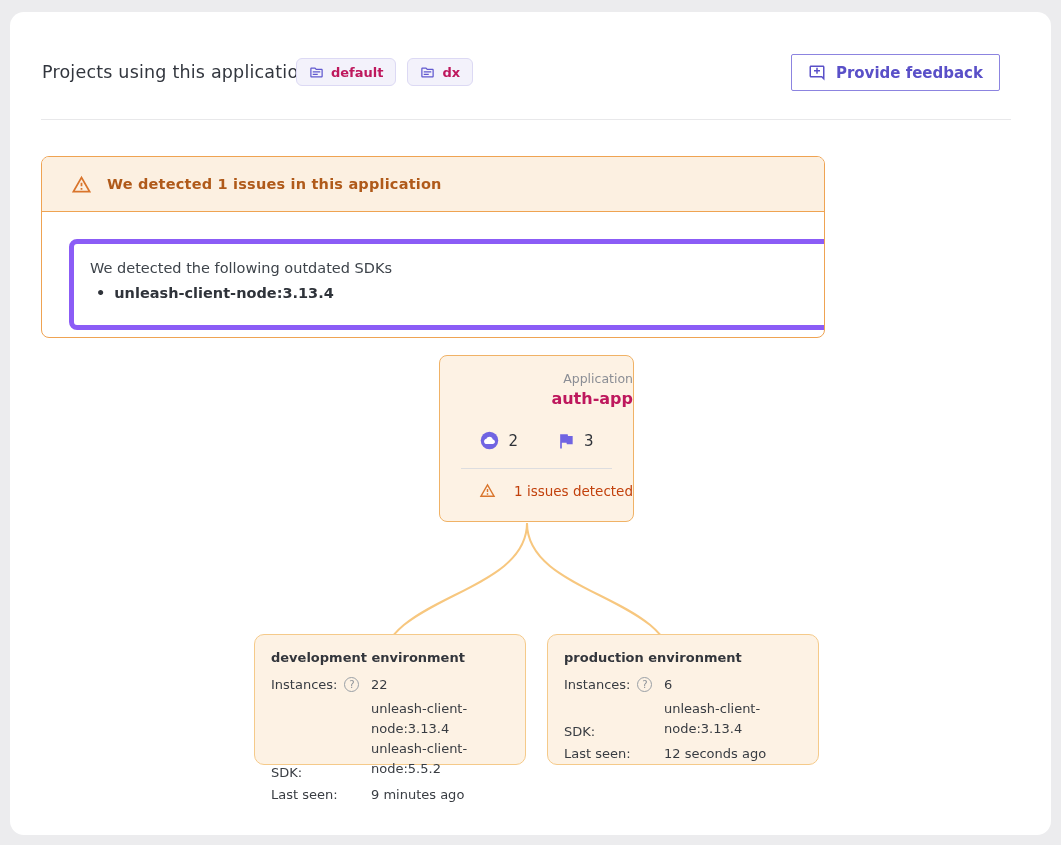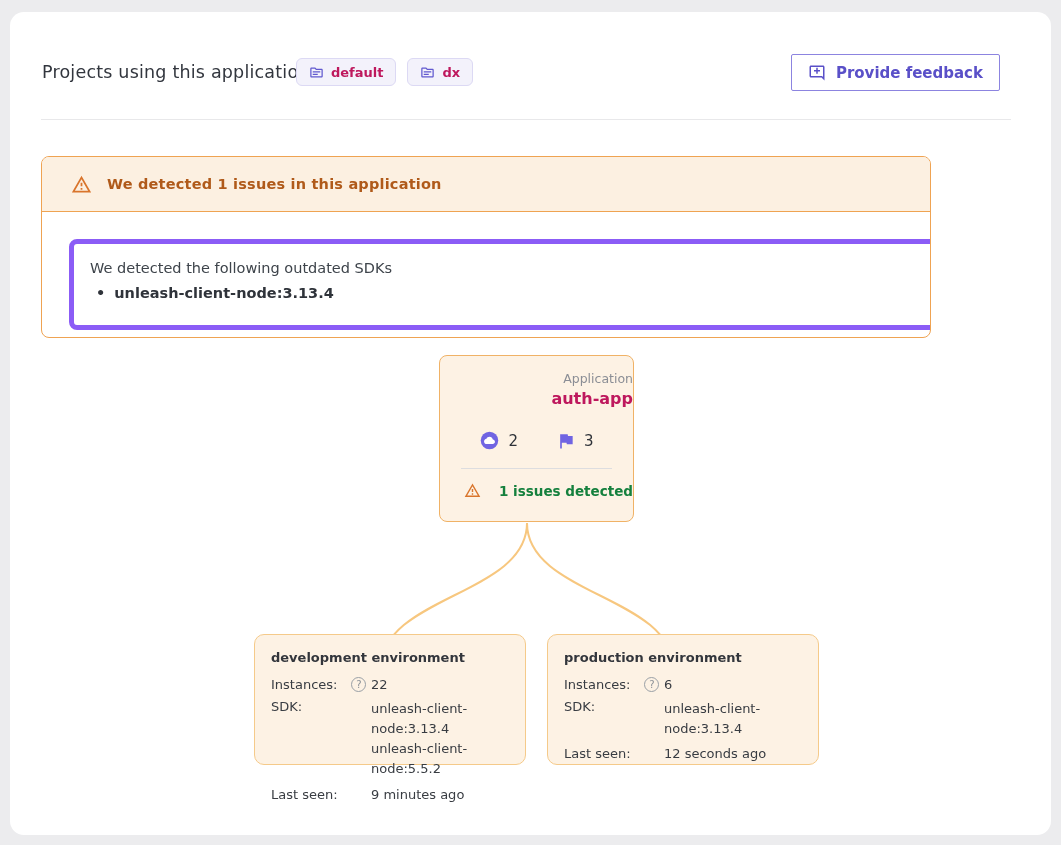--- a/index.html
+++ b/index.html
@@ -42,21 +42,21 @@
     font-family: inherit; cursor: pointer;
   }
 
   .header-divider {
     position: absolute; left: 31px; top: 107px; width: 970px;
     border-top: 1px solid #e8e8ea;
   }
 
   
   .issues-alert {
-    position: absolute; left: 31px; top: 144px; width: 890px; height: 182px;
+    position: absolute; left: 31px; top: 144px; width: 784px; height: 182px;
     border: 1px solid #efa352; border-radius: 8px; overflow: hidden;
     background: #ffffff;
   }
   .alert-header {
     height: 55px; background: #fcf0e1; border-bottom: 1px solid #efa352;
     display: flex; align-items: center; padding-left: 29px; gap: 15px;
   }
   .alert-title { font-size: 14.5px; font-weight: 700; color: #b05a1a; letter-spacing: 0.2px; }
   .sdk-box {
     position: absolute; left: 27px; top: 82px; width: 917px;
@@ -75,37 +75,37 @@
     text-align: right; cursor: pointer;
   }
   .app-type { margin-top: 15px; font-size: 12.5px; color: #8b8e95; }
   .app-name { margin-top: 3px; font-size: 16px; font-weight: 700; color: #be185d; }
   .app-stats { margin-top: 22px; display: flex; justify-content: center; align-items: center; gap: 38px; }
   .app-stat { display: inline-flex; align-items: center; gap: 8px; font-size: 15px; color: #2e3238; }
   .app-stat svg { display: block; }
   .app-divider { margin: 17px auto 0; width: 151px; border-top: 1px solid #dddddf; }
   .app-issues {
     margin-top: 13px; display: inline-flex; align-items: center; gap: 18px;
-    font-size: 13.5px; color: #15803d; font-weight: bold;
+    font-size: 13.5px; color: #c2410c;
   }
 
   
   .connectors { position: absolute; left: 0; top: 0; pointer-events: none; }
 
   
   .env-card {
     position: absolute; top: 622px; width: 272px; height: 131px;
     background: #fdf2e4; border: 1px solid #f5ca8a; border-radius: 10px;
     padding: 15px 16px; cursor: pointer;
   }
   .env-card.dev  { left: 244px; }
   .env-card.prod { left: 537px; }
   .env-title { font-size: 13px; font-weight: 700; color: #33363c; }
   .env-rows { margin-top: 12px; display: grid; grid-template-columns: 86px 1fr; row-gap: 7px; column-gap: 14px; font-size: 13px; color: #383c42; }
-  .env-label { display: inline-flex; align-items: flex-start; gap: 14px; white-space: nowrap; }
+  .env-label { display: inline-flex; align-items: flex-end; gap: 7px; white-space: nowrap; }
   .help-icon {
     width: 15px; height: 15px; border: 1px solid #9aa0a6; border-radius: 50%;
     display: inline-flex; align-items: center; justify-content: center;
     font-size: 10px; color: #8b9096; flex: none;
   }
   .env-value div { line-height: 1.55; }
 </style>
 </head>
 <body>
 

